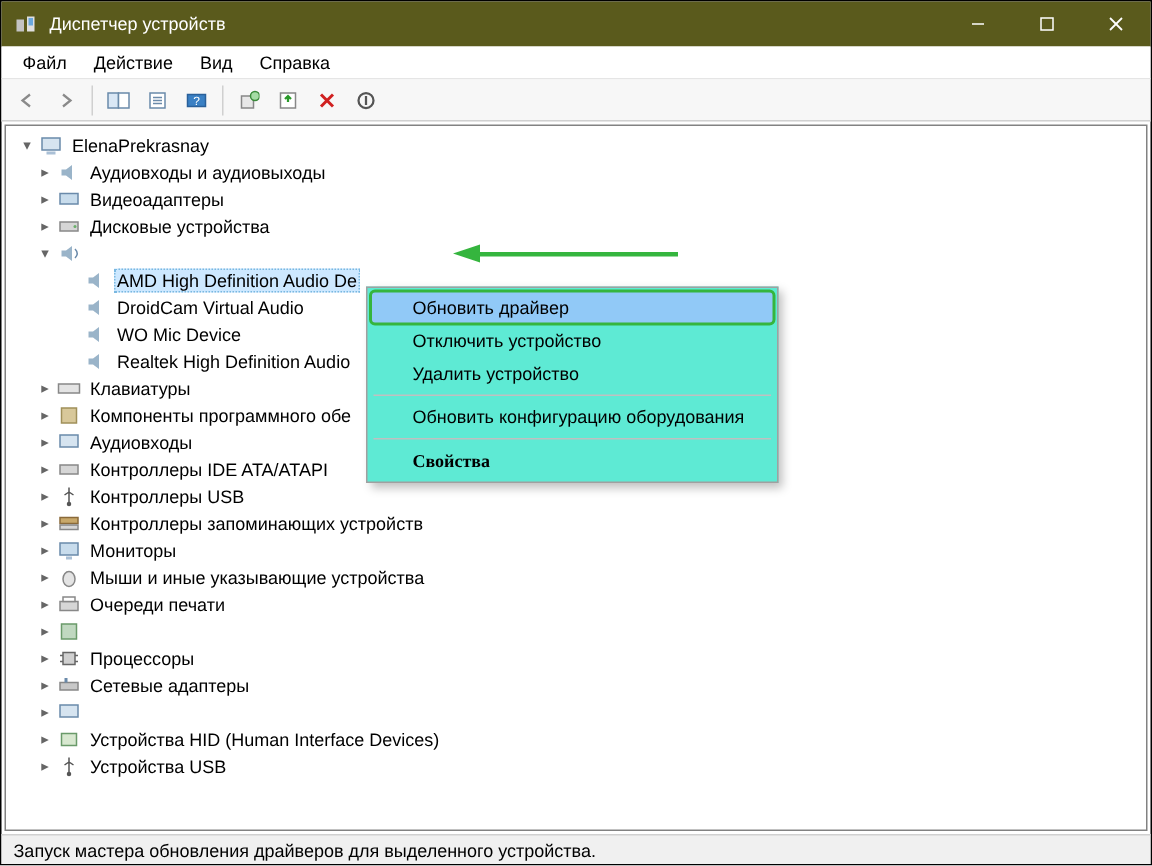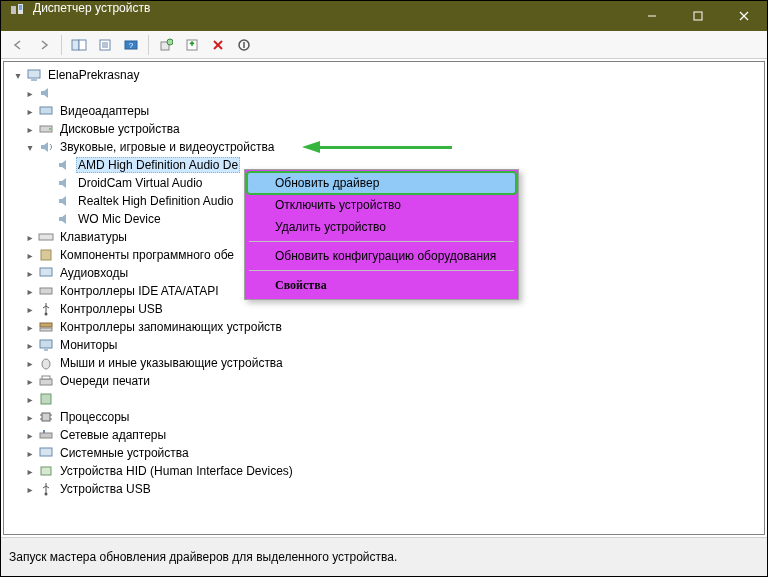--- a/index.html
+++ b/index.html
@@ -1,20 +1,20 @@
 <!DOCTYPE html>
 <html><head>
 <meta charset="utf-8">
 <style>
 * { box-sizing: border-box; margin: 0; padding: 0; font-family: "Segoe UI", Tahoma, sans-serif; }
 body { background: #fff; width: 768px; height: 577px; overflow: hidden; font-size: 12px; }
 
 .window { width: 768px; height: 577px; display: flex; flex-direction: column; border: 1px solid #000; background: #fff; }
 
-.titlebar { height: 30px; background: #5a5a1c; color: #fff; display: flex; padding-left: 8px; }
+.titlebar { height: 30px; background: #5a5a1c; color: #fff; display: flex; align-items: center; padding-left: 8px; }
 .titlebar .icon { width: 16px; height: 16px; margin-right: 8px; display: inline-flex; align-items: center; justify-content: center; }
 .titlebar .title { flex: 1; font-size: 12px; }
 .titlebar .ctrl { width: 46px; height: 30px; display: flex; align-items: center; justify-content: center; color: #fff; }
 
 .menubar { height: 22px; background: #fff; display: flex; align-items: center; padding: 0 6px; font-size: 12px; color: #000; gap: 2px; border-bottom: 1px solid #e5e5e5; }
 .menubar .item { padding: 2px 8px; }
 
 .toolbar { height: 28px; background: #f7f7f7; border-bottom: 1px solid #d0d0d0; display: flex; align-items: center; padding: 0 6px; gap: 4px; }
 .toolbar .tbtn { width: 22px; height: 22px; display: flex; align-items: center; justify-content: center; border: 1px solid transparent; }
 .toolbar .sep { width: 1px; height: 20px; background: #d0d0d0; margin: 0 2px; }
@@ -29,27 +29,27 @@
 .label { padding: 1px 2px; }
 .row.selected .label { background: #cde8ff; border: 1px dotted #7ab8e0; padding: 0 1px; }
 .children { padding-left: 18px; }
 
 
 .arrow-annot { position: absolute; height: 10px; pointer-events: none; }
 .arrow-annot .shaft { position: absolute; top: 4px; left: 18px; right: 0; height: 3px; background: #35b53e; }
 .arrow-annot .head { position: absolute; top: -1px; left: 0; width: 0; height: 0; border-top: 6px solid transparent; border-bottom: 6px solid transparent; border-right: 18px solid #35b53e; }
 
 
-.ctxmenu { position: absolute; background: #d946ef; border: 1px solid #a0a0a0; box-shadow: 3px 3px 6px rgba(0,0,0,.25); font-size: 12px; padding: 2px; min-width: 270px; }
+.ctxmenu { position: absolute; background: #5eead4; border: 1px solid #a0a0a0; box-shadow: 3px 3px 6px rgba(0,0,0,.25); font-size: 12px; padding: 2px; min-width: 270px; }
 .ctxmenu .mi { padding: 4px 20px 4px 28px; white-space: nowrap; }
 .ctxmenu .mi.highlight { background: #91c9f7; outline: 2px solid #35b53e; outline-offset: -1px; border-radius: 3px; }
 .ctxmenu .msep { height: 1px; background: #c0c0c0; margin: 3px 2px; }
 .ctxmenu .mi.bold { font-weight: 600; font-family: Liberation Serif, serif; }
 
-.statusbar { height: 39px; border-top: 1px solid #d0d0d0; background: #f0f0f0; display: flex; align-items: center; padding: 0 8px; font-size: 12px; }
+.statusbar { height: 20px; border-top: 1px solid #d0d0d0; background: #f0f0f0; display: flex; align-items: center; padding: 0 8px; font-size: 12px; }
 
 svg { display: block; }
 </style>
 </head>
 <body>
 
 <div class="window">
 
   <div class="titlebar">
     <span class="icon">
@@ -71,20 +71,26 @@
         </svg>
       </div>
     <div class="ctrl">
         <svg width="10" height="10">
           <line x1="1" y1="1" x2="9" y2="9" stroke="#fff" stroke-width="1.2"></line>
           <line x1="9" y1="1" x2="1" y2="9" stroke="#fff" stroke-width="1.2"></line>
         </svg>
       </div>
   </div>
 
+  <div class="menubar">
+    <div class="item">Файл</div>
+    <div class="item">Действие</div>
+    <div class="item">Вид</div>
+    <div class="item">Справка</div>
+  </div>
 
   <div class="toolbar">
     <div class="tbtn">
         <svg width="14" height="14">
           <path d="M9 3 L4 7 L9 11" fill="none" stroke="#8a8a8a" stroke-width="1.5"></path>
         </svg>
       </div>
     <div class="tbtn">
         <svg width="14" height="14">
           <path d="M5 3 L10 7 L5 11" fill="none" stroke="#8a8a8a" stroke-width="1.5"></path>
@@ -154,20 +160,21 @@
         </div>
         <div class="children">
 
           <div class="row">
               <span class="twisty">▸</span>
               <span class="nicon">
                 <svg width="16" height="16">
                   <path d="M3 6h3l4-3v10l-4-3H3z" fill="#9ab4c9"></path>
                 </svg>
               </span>
+              <span class="label">Аудиовходы и аудиовыходы</span>
             </div>
           <div class="row">
               <span class="twisty">▸</span>
               <span class="nicon">
                 <svg width="16" height="16">
                   <rect x="2" y="4" width="12" height="7" fill="#c8dcec" stroke="#6a8aaa"></rect>
                 </svg>
               </span>
               <span class="label">Видеоадаптеры</span>
             </div>
@@ -183,21 +190,20 @@
             </div>
 
           <div class="row" style="position:relative">
             <span class="twisty">▾</span>
             <span class="nicon">
                 <svg width="16" height="16">
                   <path d="M3 6h3l4-3v10l-4-3H3z" fill="#9ab4c9"></path>
                   <path d="M12 5c2 2 2 4 0 6" fill="none" stroke="#6a8aaa"></path>
                 </svg>
               </span>
-            <span class="label">Звуковые, игровые и видеоустройства</span>
             <div class="arrow-annot" style="left:280px; width:150px; top:4px;">
               <div class="shaft"></div>
                 <div class="head"></div>
             </div>
           </div>
           <div class="children">
             <div class="row selected">
                 <span class="twisty blank">·</span>
                 <span class="nicon">
                   <svg width="16" height="16">
@@ -215,30 +221,30 @@
                 </span>
                 <span class="label">DroidCam Virtual Audio</span>
               </div>
             <div class="row">
                 <span class="twisty blank">·</span>
                 <span class="nicon">
                   <svg width="16" height="16">
                     <path d="M3 6h3l4-3v10l-4-3H3z" fill="#9ab4c9"></path>
                   </svg>
                 </span>
-                <span class="label">Realtek High Definition Audio</span>
+                <span class="label">WO Mic Device</span>
               </div>
             <div class="row">
                 <span class="twisty blank">·</span>
                 <span class="nicon">
                   <svg width="16" height="16">
                     <path d="M3 6h3l4-3v10l-4-3H3z" fill="#9ab4c9"></path>
                   </svg>
                 </span>
-                <span class="label">WO Mic Device</span>
+                <span class="label">Realtek High Definition Audio</span>
               </div>
           </div>
 
           <div class="row">
               <span class="twisty">▸</span>
               <span class="nicon">
                 <svg width="16" height="16">
                   <rect x="1" y="5" width="14" height="6" fill="#e4e4e4" stroke="#888"></rect>
                 </svg>
               </span>
@@ -351,21 +357,20 @@
               </span>
               <span class="label">Сетевые адаптеры</span>
             </div>
           <div class="row">
               <span class="twisty">▸</span>
               <span class="nicon">
                 <svg width="16" height="16">
                   <rect x="2" y="3" width="12" height="8" fill="#d6e4f0" stroke="#6a8aaa"></rect>
                 </svg>
               </span>
-              <span class="label">Системные устройства</span>
             </div>
           <div class="row">
               <span class="twisty">▸</span>
               <span class="nicon">
                 <svg width="16" height="16">
                   <rect x="3" y="4" width="10" height="8" fill="#d8e8d0" stroke="#6a9a6a"></rect>
                 </svg>
               </span>
               <span class="label">Устройства HID (Human Interface Devices)</span>
             </div>

